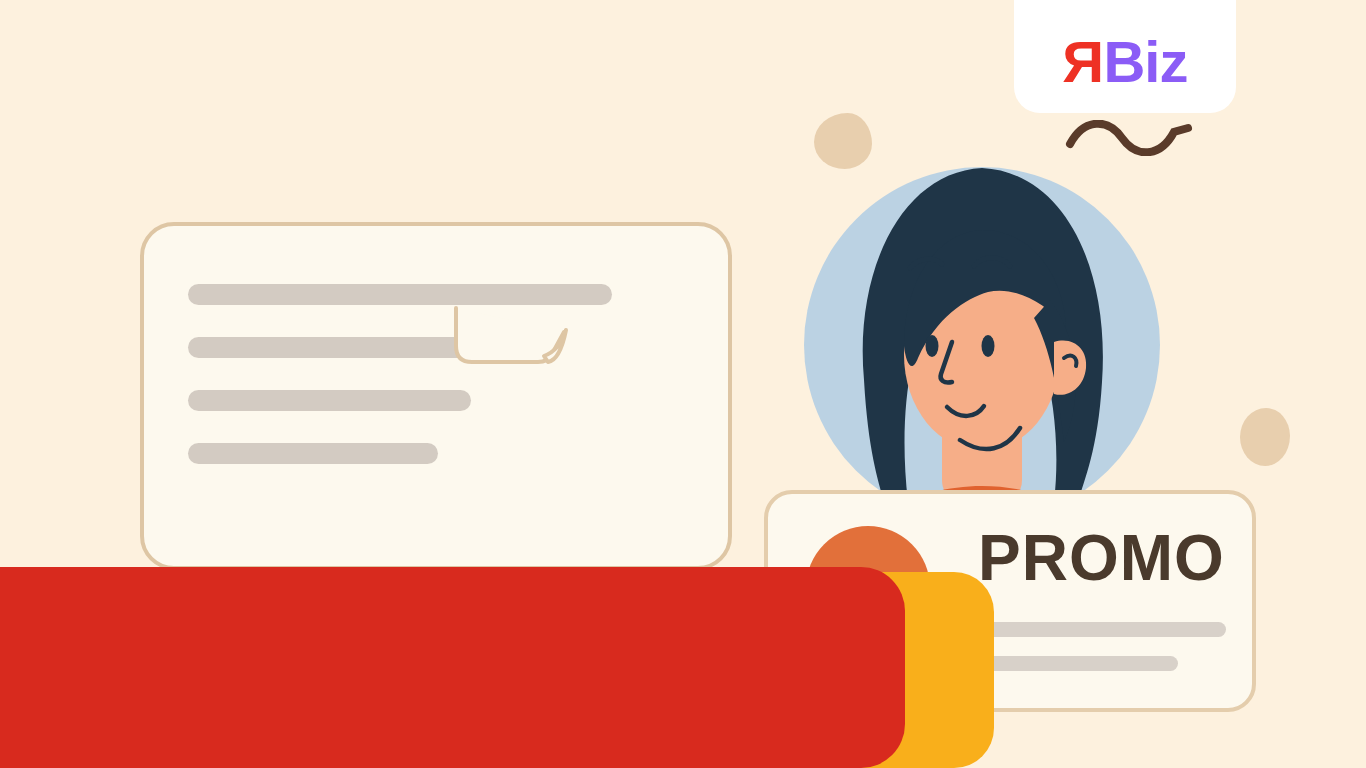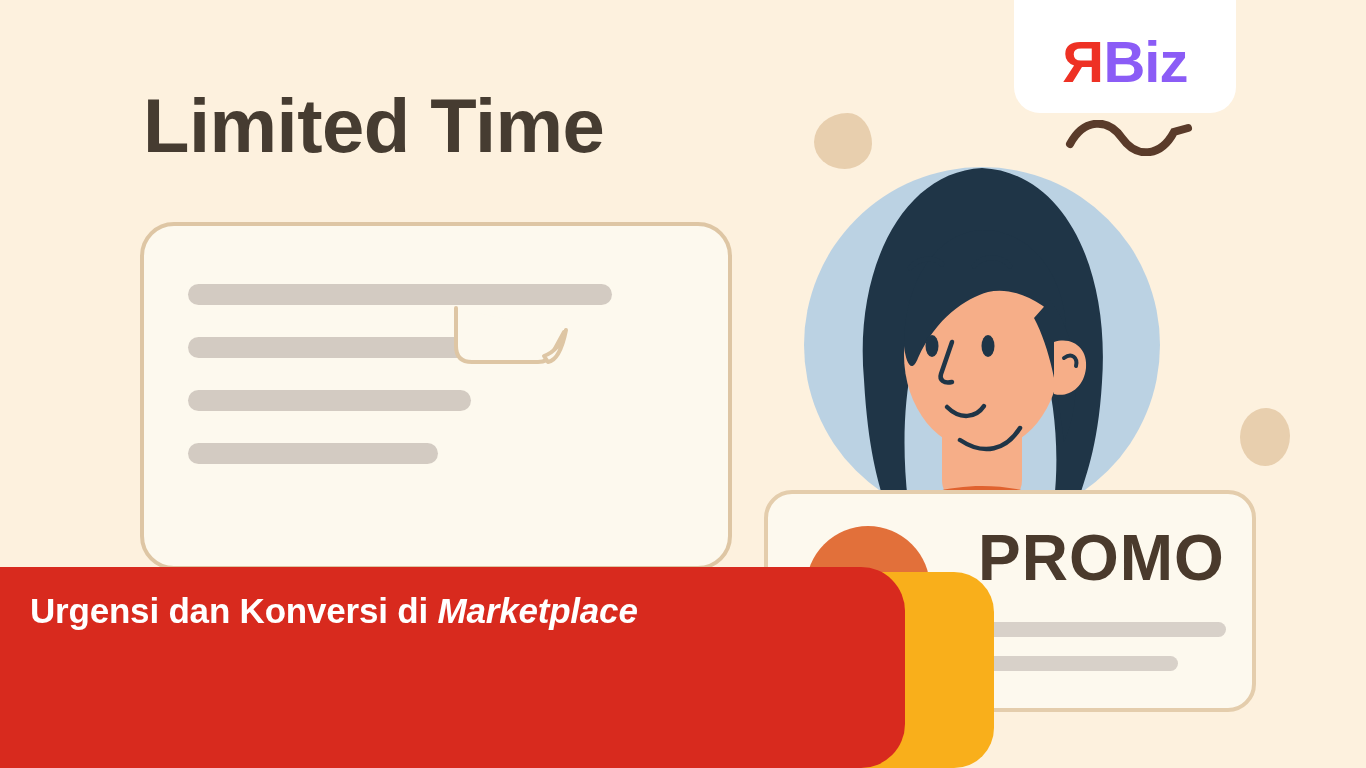--- a/index.html
+++ b/index.html
@@ -225,21 +225,20 @@
   }
 </style>
 </head>
 <body>
 
 <div class="canvas">
 
   <div class="blob blob-top-left"></div>
   <div class="blob blob-right"></div>
 
-  <div class="headline">Limited Time</div>
 
   <div class="bubble-wrap">
     <div class="bubble-body"></div>
     <div class="bubble-lines">
       <div class="line-bar w1"></div>
       <div class="line-bar w2"></div>
       <div class="line-bar w3"></div>
       <div class="line-bar w4"></div>
     </div>
   </div>
@@ -314,19 +313,16 @@
   <div class="squiggle">
     <svg width="130" height="36" viewBox="0 0 130 36">
       <path d="M6 24 C20 -2 44 -2 58 18 C72 38 96 38 110 12 L124 8" fill="none" stroke="#5A3B2A" stroke-width="8" stroke-linecap="round"></path>
     </svg>
   </div>
 
   <div class="yellow-accent"></div>
 
   <div class="red-banner">
     <div class="banner-text">
-      <div>
-        <span>Urgensi dan Konversi di </span><span class="it">Marketplace</span>
-      </div>
     </div>
   </div>
 
 </div>
 
 </body></html>

